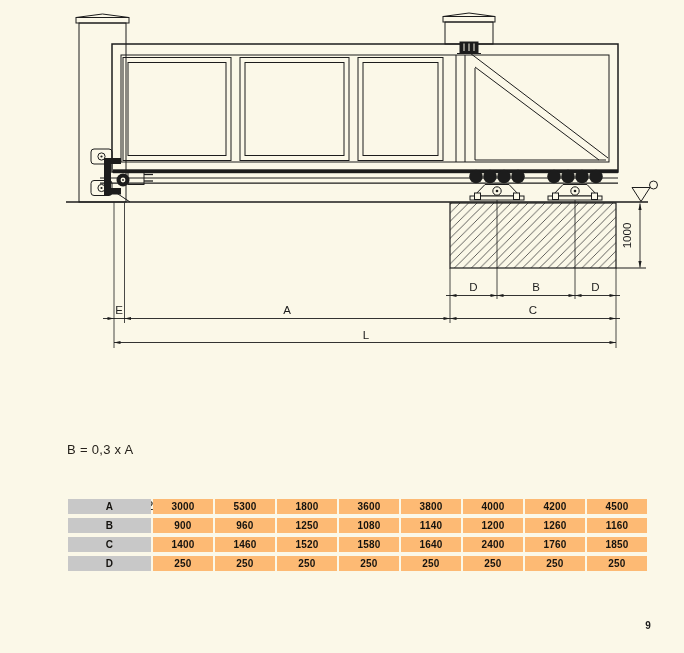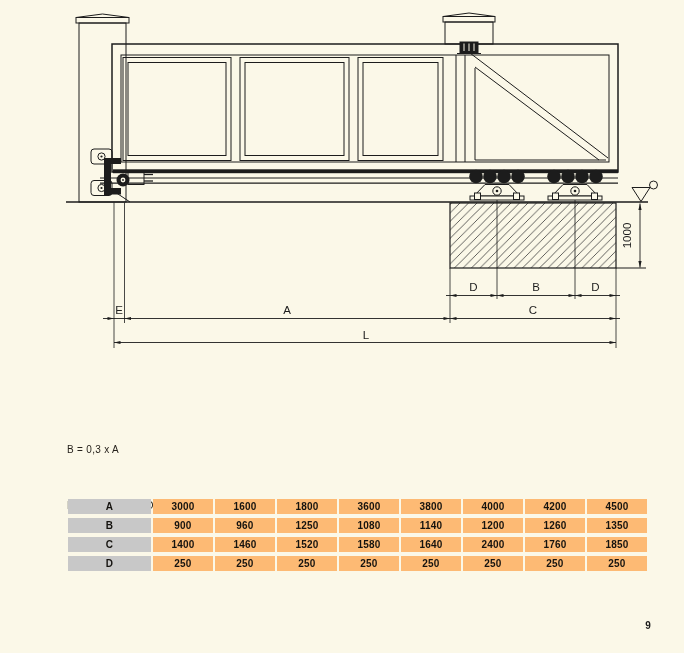--- a/index.html
+++ b/index.html
@@ -11,21 +11,21 @@
     overflow:hidden;
   }
   .drawing{position:absolute;left:0;top:0;}
   .dim-label{
     font-family:"Liberation Sans",sans-serif;
     font-size:11.5px;
     fill:#1c1c1c;
   }
   .formulas{
     position:absolute;left:67px;top:404px;
-    font-size:10px;line-height:18.5px;
+    font-size:13px;line-height:18.5px;
     color:#26221c;letter-spacing:0.3px;
     white-space:pre;
   }
   .spec-table{
     position:absolute;left:68px;top:499px;
     display:grid;
     grid-template-columns:83px repeat(8,60px);
     grid-auto-rows:15px;
     gap:4px 2px;
   }
@@ -223,37 +223,37 @@
   </svg>
 
   <div class="formulas">
     <div>B = 0,3 x A</div>
     <div>L = A + B + ( 2 x D) + E</div>
   </div>
 
   <div class="spec-table">
     <div class="cell label">A</div>
     <div class="cell">3000</div>
-    <div class="cell">1600</div>
+    <div class="cell">5300</div>
     <div class="cell">1800</div>
     <div class="cell">3600</div>
     <div class="cell">3800</div>
     <div class="cell">4000</div>
     <div class="cell">4200</div>
     <div class="cell">4500</div>
 
     <div class="cell label">B</div>
     <div class="cell">900</div>
     <div class="cell">960</div>
     <div class="cell">1250</div>
     <div class="cell">1080</div>
     <div class="cell">1140</div>
     <div class="cell">1200</div>
     <div class="cell">1260</div>
-    <div class="cell">1350</div>
+    <div class="cell">1160</div>
 
     <div class="cell label">C</div>
     <div class="cell">1400</div>
     <div class="cell">1460</div>
     <div class="cell">1520</div>
     <div class="cell">1580</div>
     <div class="cell">1640</div>
     <div class="cell">2400</div>
     <div class="cell">1760</div>
     <div class="cell">1850</div>

